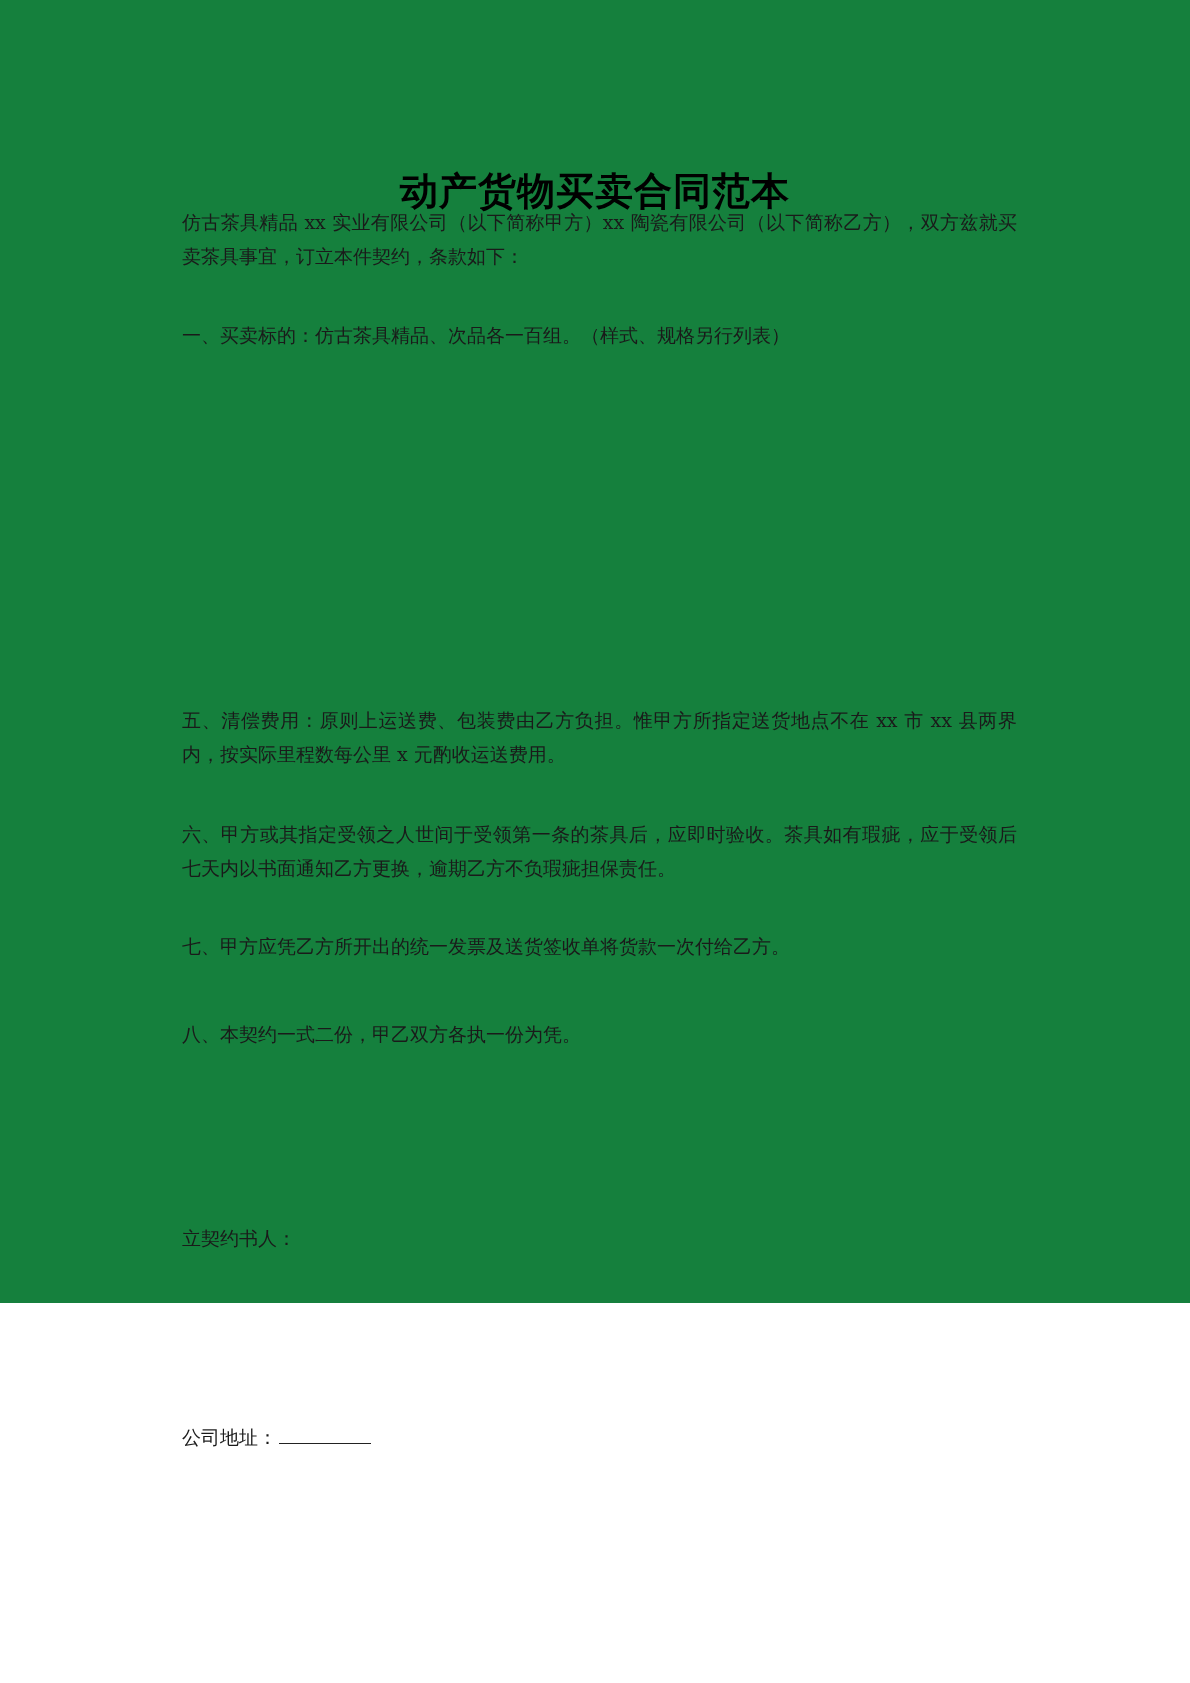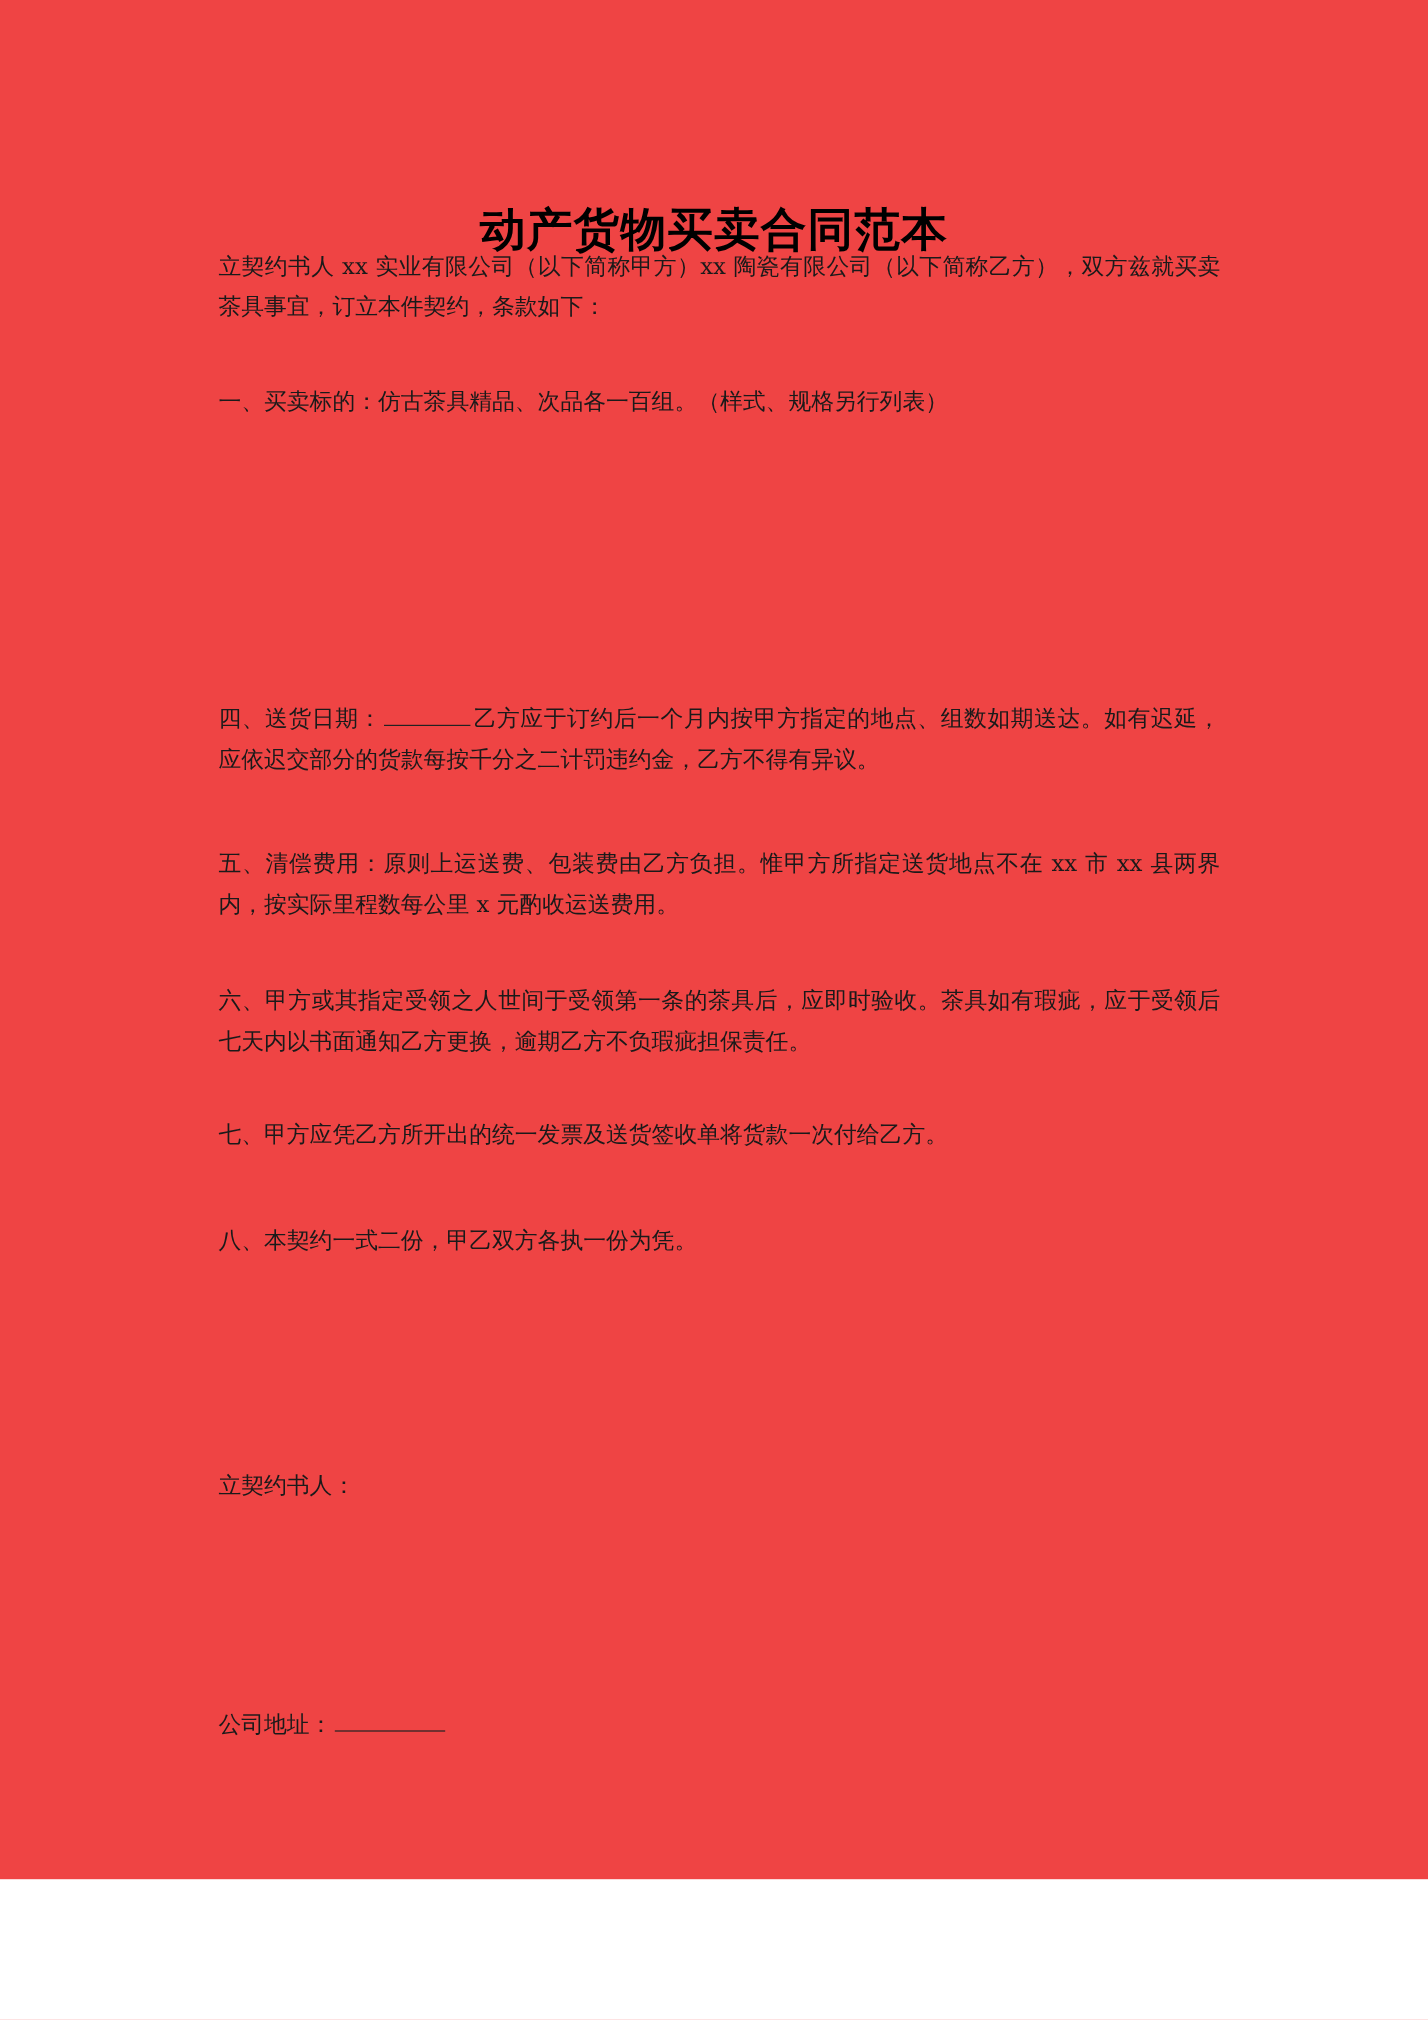--- a/index.html
+++ b/index.html
@@ -12,22 +12,22 @@
       height: 1683px;
       position: relative;
       overflow: hidden;
       font-family: "DejaVu Serif", "Liberation Serif", serif;
       color: #111111;
     }
     .page {
       position: absolute;
       left: 0; top: 0;
       width: 1190px;
-      height: 1566px;
-      background: #ef4444;
+      height: 1303px;
+      background: #15803d;
     }
     .title {
       position: absolute;
       left: 0;
       top: 168px;
       width: 1190px;
       text-align: center;
       font-family: "DejaVu Sans", "Liberation Sans", sans-serif;
       font-weight: bold;
       font-size: 38px;
@@ -54,29 +54,26 @@
     .blank.short { width: 72px; }
     .blank.long { width: 92px; }
   </style>
 </head>
 <body>
 
 <div class="page">
 
   <div class="title">动产货物买卖合同范本</div>
 
-  <div class="para" style="top:205px;">立契约书人 xx 实业有限公司（以下简称甲方）xx 陶瓷有限公司（以下简称乙方），双方兹就买卖茶具事宜，订立本件契约，条款如下：</div>
+  <div class="para" style="top:205px;">仿古茶具精品 xx 实业有限公司（以下简称甲方）xx 陶瓷有限公司（以下简称乙方），双方兹就买卖茶具事宜，订立本件契约，条款如下：</div>
 
   <div class="para" style="top:318px;">一、买卖标的：仿古茶具精品、次品各一百组。（样式、规格另行列表）</div>
 
 
 
-  <div class="para" style="top:582px;">
-    <span>四、送货日期：</span><span class="blank short"></span><span>乙方应于订约后一个月内按甲方指定的地点、组数如期送达。如有迟延，应依迟交部分的货款每按千分之二计罚违约金，乙方不得有异议。</span>
-  </div>
 
   <div class="para" style="top:817px;">六、甲方或其指定受领之人世间于受领第一条的茶具后，应即时验收。茶具如有瑕疵，应于受领后七天内以书面通知乙方更换，逾期乙方不负瑕疵担保责任。</div>
 
   <div class="para" style="top:703px;">五、清偿费用：原则上运送费、包装费由乙方负担。惟甲方所指定送货地点不在 xx 市 xx 县两界内，按实际里程数每公里 x 元酌收运送费用。</div>
 
   <div class="para" style="top:929px;">七、甲方应凭乙方所开出的统一发票及送货签收单将货款一次付给乙方。</div>
 
   <div class="para" style="top:1017px;">八、本契约一式二份，甲乙双方各执一份为凭。</div>
 
   <div class="para" style="top:1222px;font-family:Liberation Serif, serif;">立契约书人：</div>

